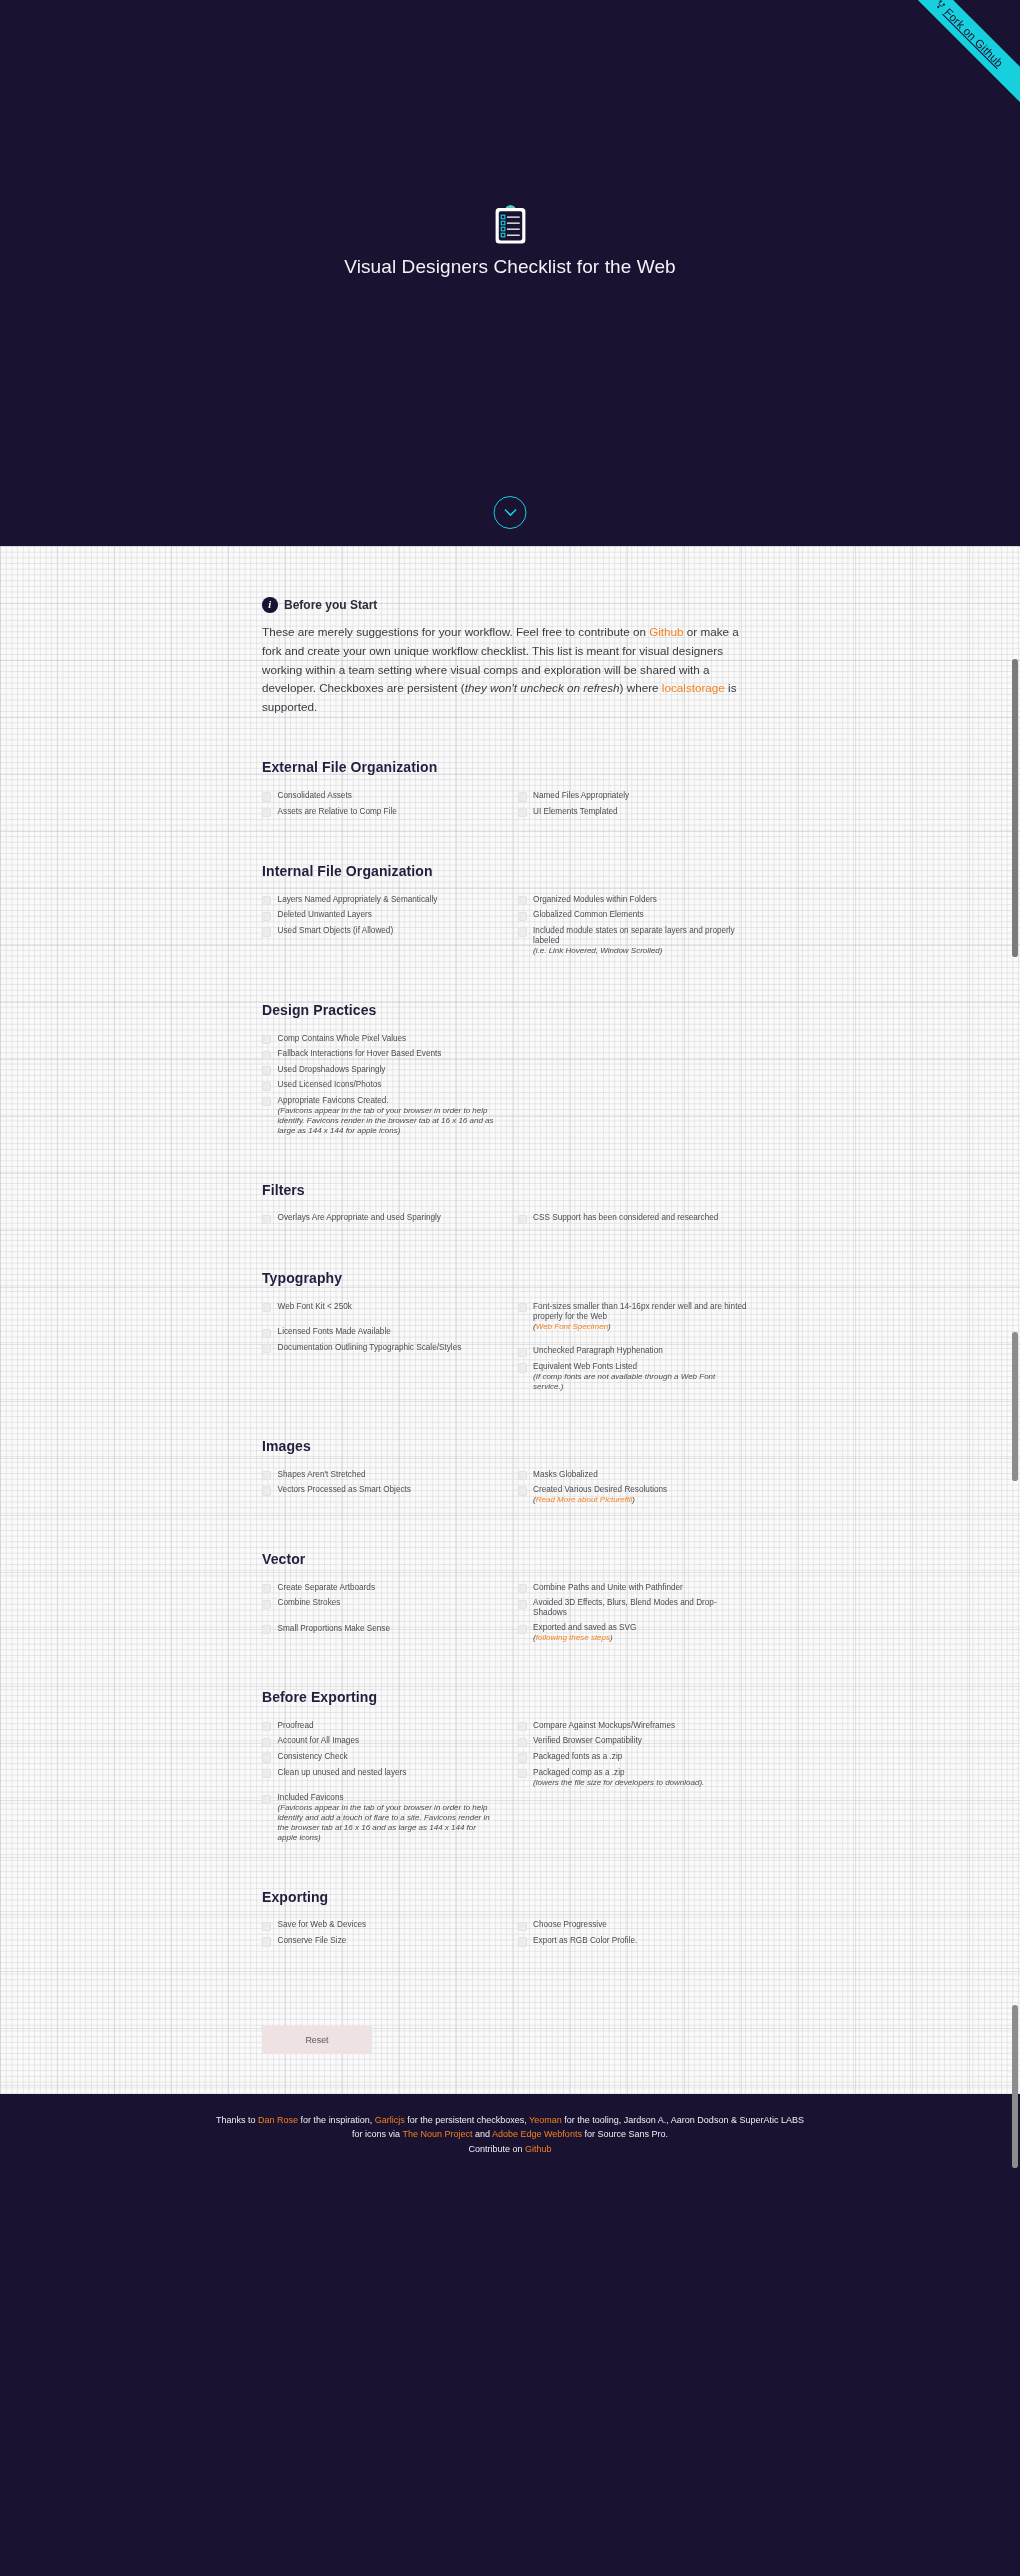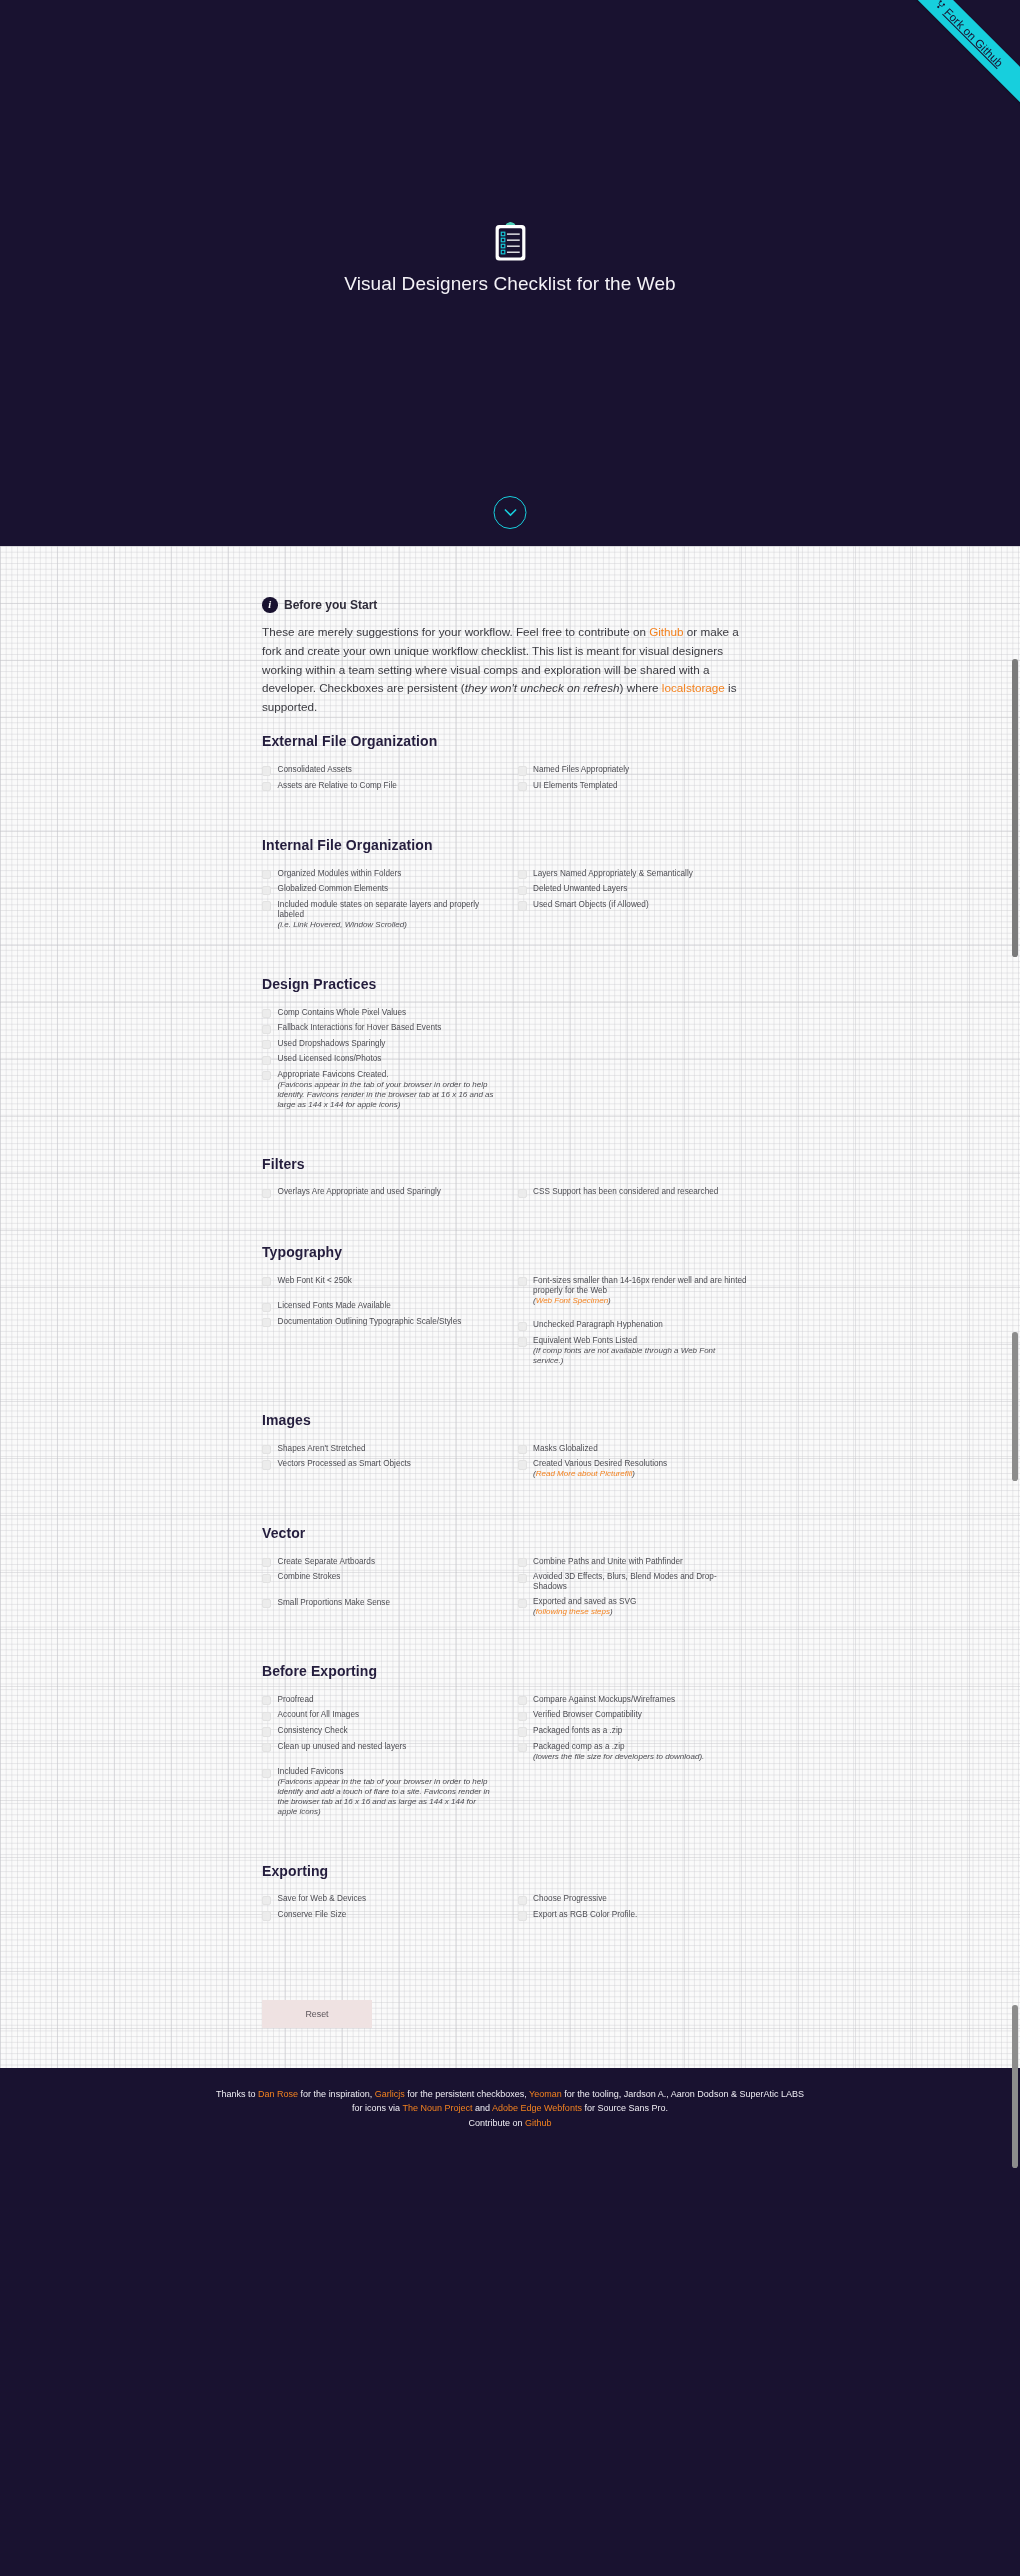--- a/index.html
+++ b/index.html
@@ -45,21 +45,21 @@
   }
   .ribbon .fork-glyph {
     display: inline-block;
     vertical-align: -0.7px;
     margin-right: 3.5px;
   }
 
   .hero-inner {
     position: absolute;
     left: 0; right: 0;
-    top: 218px;
+    top: 201px;
     text-align: center;
   }
 
   .clipboard { display: block; margin: 0 auto 11.3px; }
 
   .hero-title {
     color: #f4f2f7;
     font-size: 19px;
     font-weight: 400;
     letter-spacing: 0.1px;
@@ -125,21 +125,21 @@
   }
   .intro-head h2 {
     font-size: 12px;
     font-weight: 700;
     color: #2f2c3a;
   }
   .intro-body {
     font-size: 11.7px;
     line-height: 1.62;
     color: #3a3a40;
-    margin-bottom: 16px;
+    margin-bottom: 42px;
   }
   .intro-body em { font-style: italic; }
   a.lnk { color: #f3821f; text-decoration: none; }
 
   
   .section { margin-bottom: 15.6px; }
   .section h3 {
     font-size: 14px;
     font-weight: bold;
     color: #241d3d;
@@ -334,43 +334,43 @@
               </div>
             </div>
           </div>
           <div class="spacer-lg"></div>
           <div class="section">
             <h3>Internal File Organization</h3>
             <div class="cols">
               <div class="col">
                 <div class="item">
                   <span class="box"></span>
+                  <span class="lbl">Layers Named Appropriately &amp; Semantically</span>
+                </div>
+                <div class="item">
+                  <span class="box"></span>
+                  <span class="lbl">Deleted Unwanted Layers</span>
+                </div>
+                <div class="item">
+                  <span class="box"></span>
+                  <span class="lbl">Used Smart Objects (if Allowed)</span>
+                </div>
+              </div>
+              <div class="col">
+                <div class="item">
+                  <span class="box"></span>
                   <span class="lbl">Organized Modules within Folders</span>
                 </div>
                 <div class="item">
                   <span class="box"></span>
                   <span class="lbl">Globalized Common Elements</span>
                 </div>
                 <div class="item">
                   <span class="box"></span>
                   <span class="lbl">Included module states on separate layers and properly labeled<span class="note">(i.e. Link Hovered, Window Scrolled)</span></span>
-                </div>
-              </div>
-              <div class="col">
-                <div class="item">
-                  <span class="box"></span>
-                  <span class="lbl">Layers Named Appropriately &amp; Semantically</span>
-                </div>
-                <div class="item">
-                  <span class="box"></span>
-                  <span class="lbl">Deleted Unwanted Layers</span>
-                </div>
-                <div class="item">
-                  <span class="box"></span>
-                  <span class="lbl">Used Smart Objects (if Allowed)</span>
                 </div>
               </div>
             </div>
           </div>
           <div class="spacer-lg"></div>
           <div class="section">
             <h3>Design Practices</h3>
             <div class="cols">
               <div class="col">
                 <div class="item">

